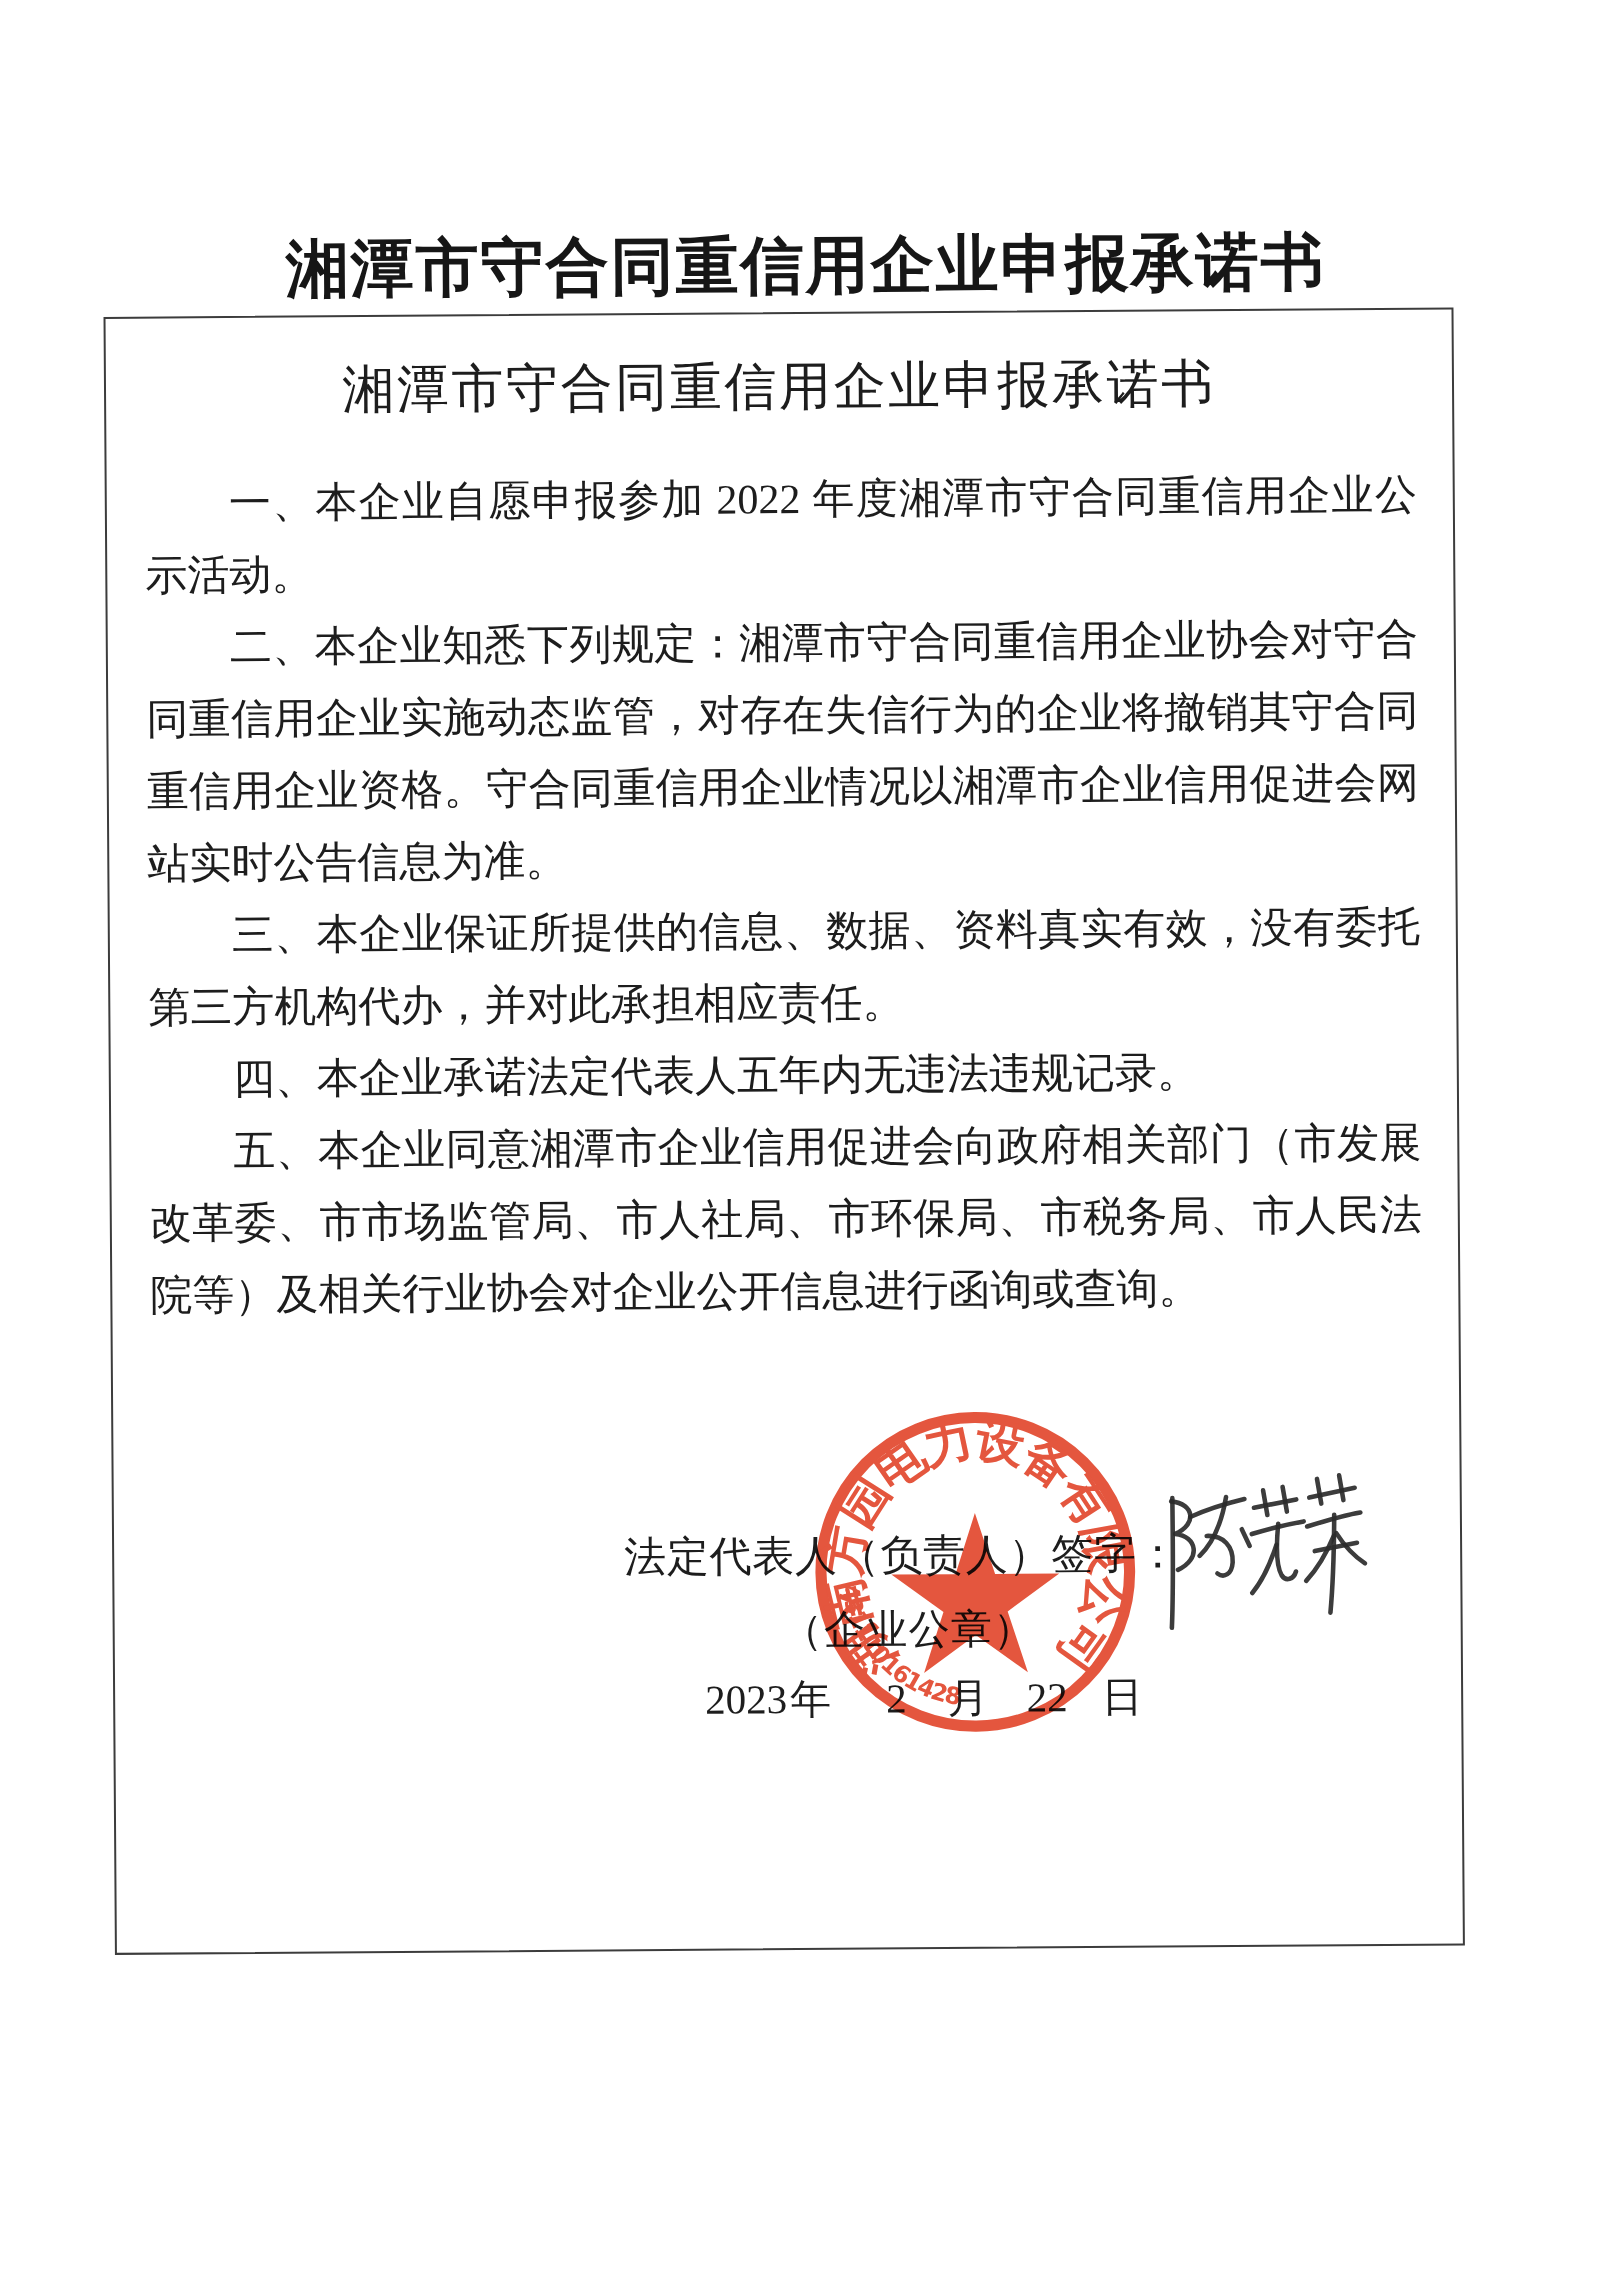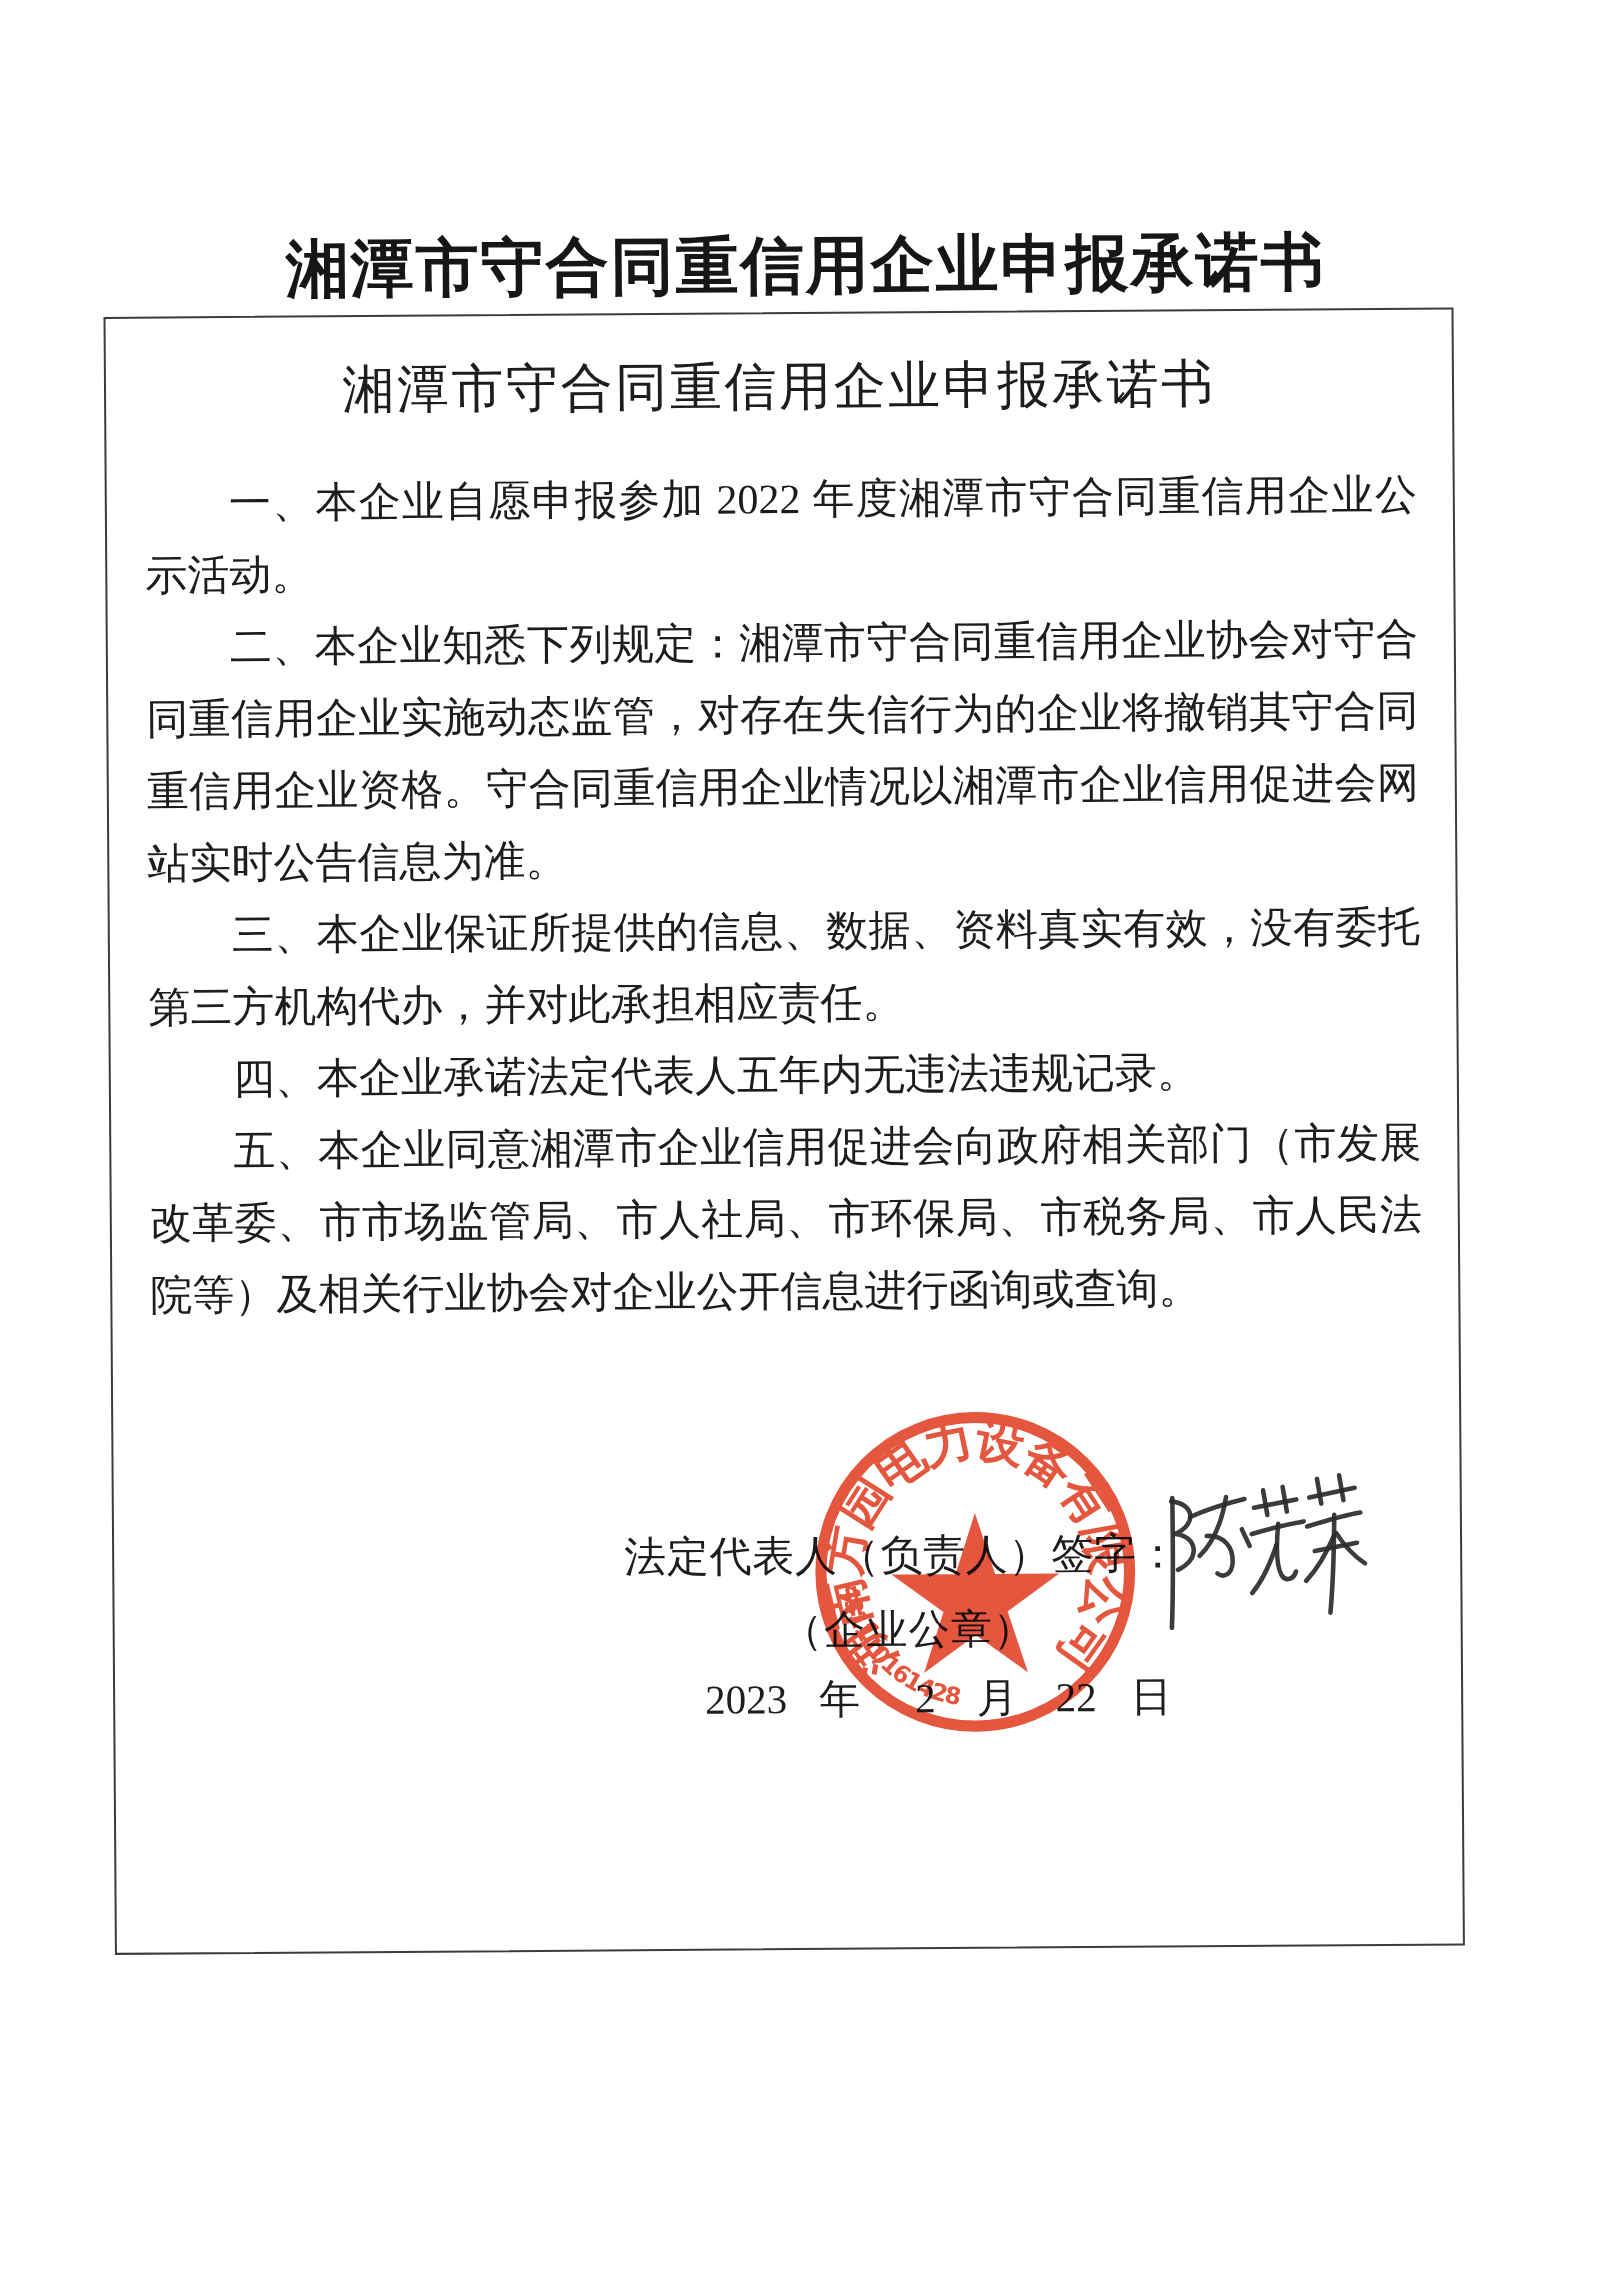--- a/index.html
+++ b/index.html
@@ -56,21 +56,21 @@
   .seal-note{
     position:absolute;left:667px;top:1289px;
     font-size:41px;letter-spacing:1.3px;
     white-space:nowrap;color:#1d1d1d;
   }
   .date-line{
     position:absolute;left:590px;top:1358px;
     font-size:41px;white-space:nowrap;color:#1d1d1d;
   }
   .date-line span{display:inline-block;}
-  .dt-year{margin-right:32px;}
+  .dt-year{margin-right:3px;}
   .dt-year-unit{margin-right:55px;}
   .dt-month{margin-right:41px;}
   .dt-month-unit{margin-right:38px;}
   .dt-day{margin-right:34px;}
   .stamp-wrap{
     position:absolute;left:691px;top:1089px;
     width:340px;height:340px;
     mix-blend-mode:multiply;
     opacity:0.93;
     pointer-events:none;

